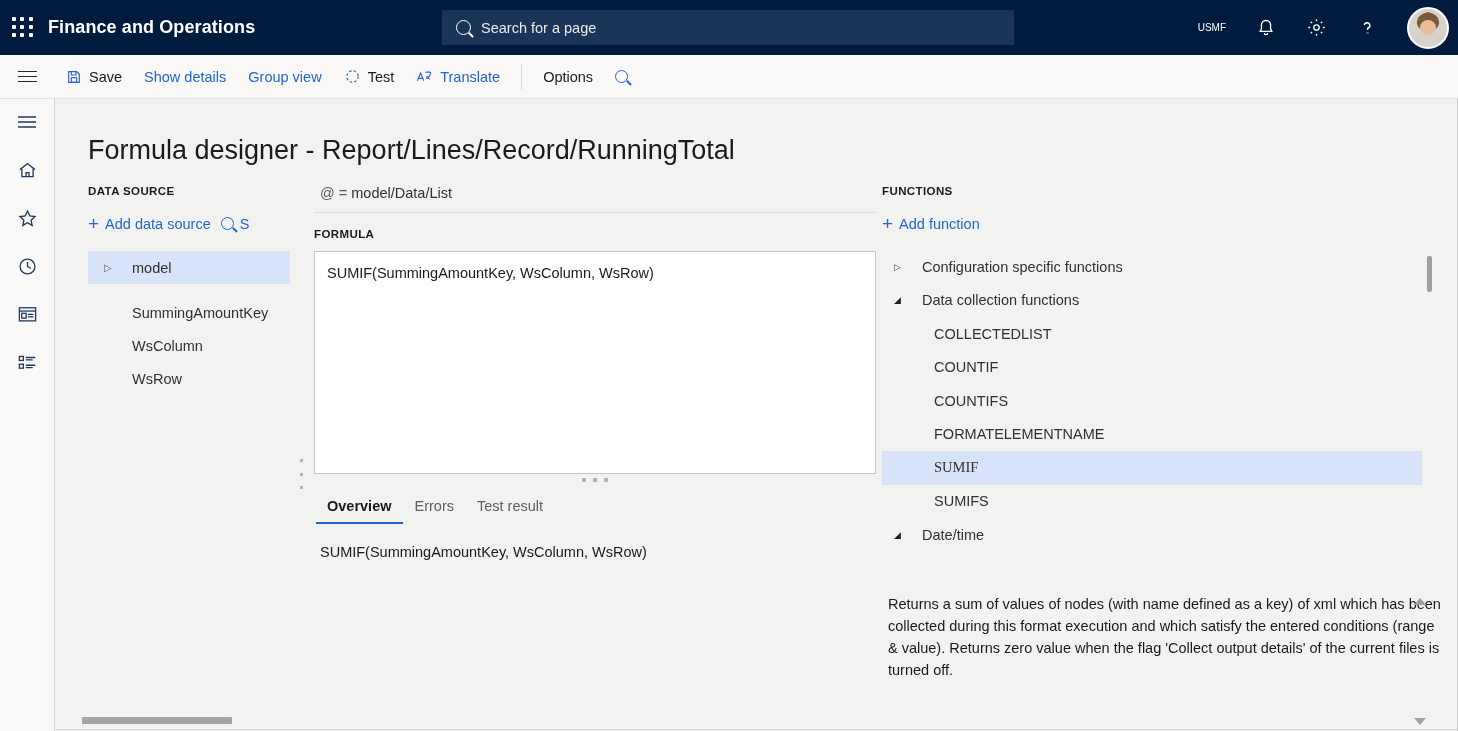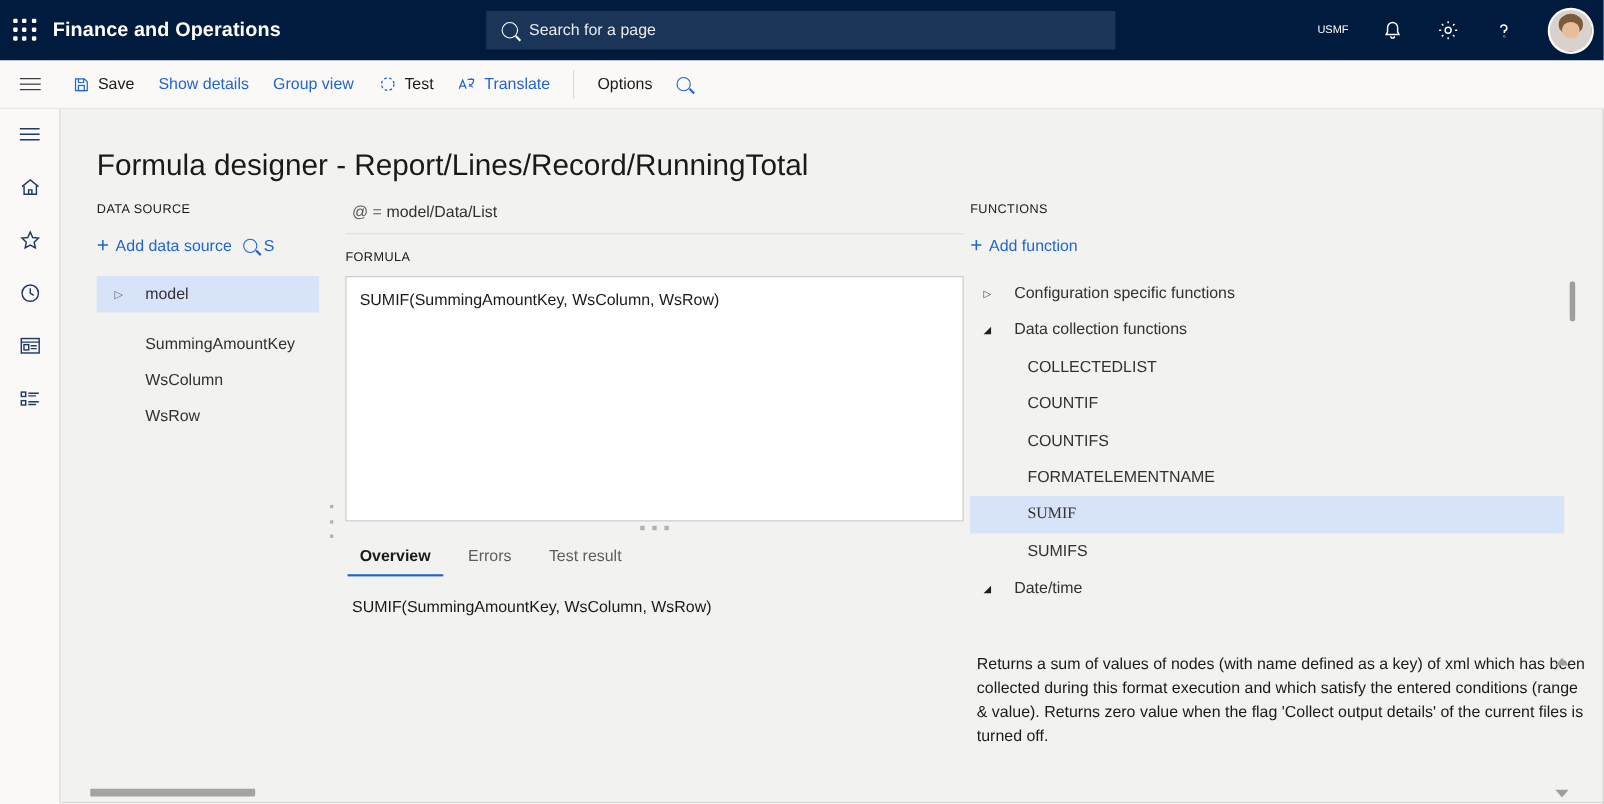--- a/index.html
+++ b/index.html
@@ -80,21 +80,21 @@
 
   
   .content {
     position: absolute; left: 56px; top: 99px; width: 1402px; height: 632px;
     background: #f2f2f1; overflow: hidden;
   }
   .pagetitle {
     position: absolute; left: 32px; top: 36px; font-size: 27px; color: #1b1a19; font-weight: 400; white-space: nowrap; text-align: right;
   }
   .collabel {
-    font-size: 11.5px; font-weight: normal; color: #1b1a19; letter-spacing: .4px;
+    font-size: 11.5px; font-weight: bold; color: #1b1a19; letter-spacing: .4px;
   }
 
   
   .dscol { position: absolute; left: 32px; top: 86px; width: 212px; }
   .dsactions { display: flex; align-items: center; gap: 10px; margin-top: 17px; }
   .linkbtn { display: flex; align-items: center; gap: 6px; color: #2266cc; font-size: 14.5px; cursor: pointer; white-space: nowrap; }
   .plus { font-size: 19px; line-height: 1; font-weight: 300; color: #2266cc; }
   .mag-blue { width: 13px; height: 13px; border: 1.5px solid #2266cc; border-radius: 50%; position: relative; display: inline-block; }
   .mag-blue::after { content:""; position:absolute; width:1.5px; height:6px; background:#2266cc; right:-2.4px; bottom:-4px; transform:rotate(-45deg); }
   .dstree { margin-top: 18px; }
@@ -120,21 +120,21 @@
   .bindrow { font-size: 14.5px; color: #323130; padding-bottom: 11px; border-bottom: 1px solid #dfdedc; padding-left: 6px; }
   .bindrow .at { color: #5a5856; }
   .formulalabel { margin-top: 15px; }
   .formulabox {
     margin-top: 11px; width: 562px; height: 223px; background: #ffffff;
     border: 1px solid #c8c6c4; padding: 11px 12px; font-size: 14.5px; color: #1b1a19;
     line-height: 1.45; overflow: auto; cursor: text;
   }
   .hsplit { width: 562px; height: 12px; display: flex; align-items: center; justify-content: center; gap: 7px; cursor: row-resize; }
   .hsplit i { display: block; width: 4px; height: 4px; background: #b3b0ad; }
-  .tabs { display: flex; gap: 12px; margin-top: 8px; padding-left: 2px; }
+  .tabs { display: flex; gap: 1px; margin-top: 8px; padding-left: 2px; }
   .tab {
     font-size: 14.5px; color: #605e5c; padding: 4px 11px 8px 11px; cursor: pointer;
     border-bottom: 2px solid transparent; white-space: nowrap;
   }
   .tab.active { color: #1b1a19; border-bottom-color: #2266cc; font-weight: 600; }
   .tabpanel { margin-top: 20px; padding-left: 6px; font-size: 14.5px; color: #1b1a19; }
 
   
   .fncol { position: absolute; left: 826px; top: 86px; width: 560px; }
   .fnlist { margin-top: 17px; position: relative; height: 290px; }

